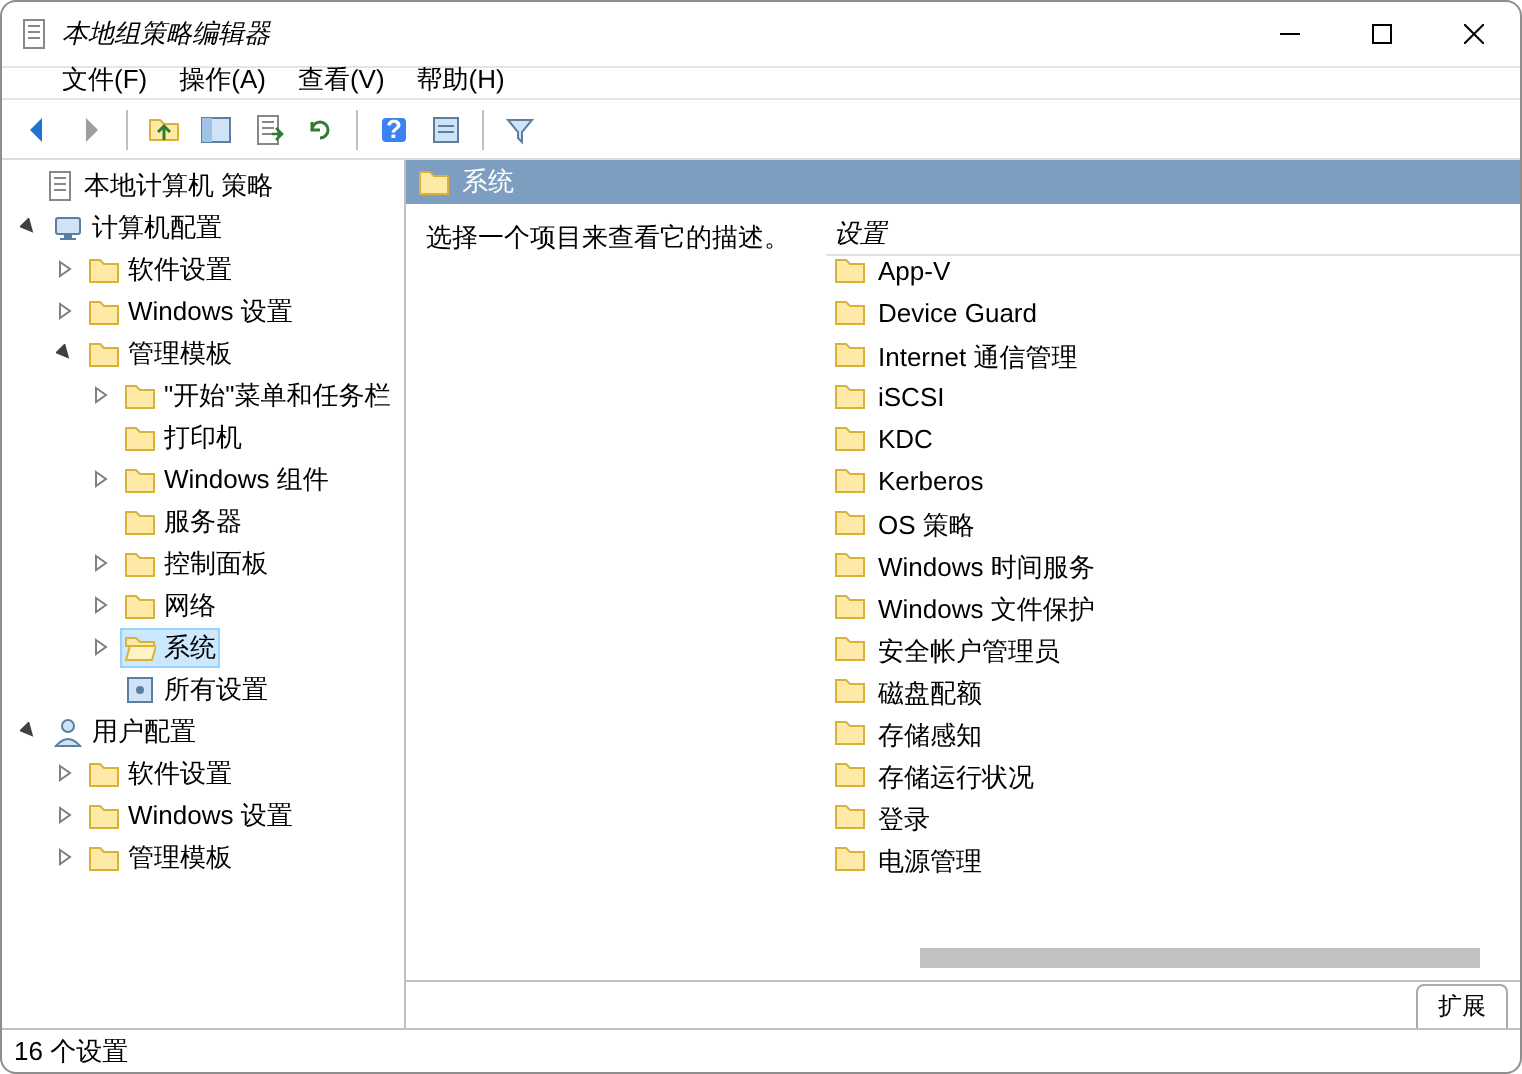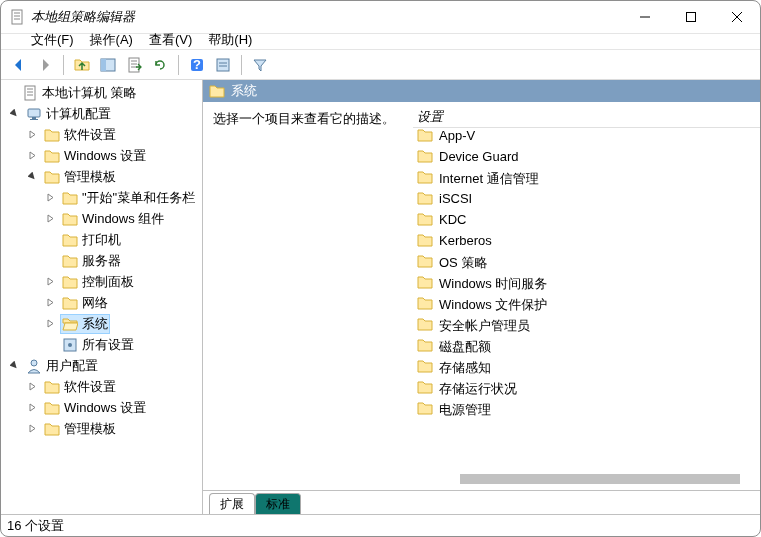--- a/index.html
+++ b/index.html
@@ -24,21 +24,21 @@
   
   .breadcrumb-bar { height: 22px; background: #7d9ec0; display: flex; align-items: center; padding: 0 6px; gap: 6px; color: #fff; }
   .breadcrumb-bar .folder-icon { width: 16px; height: 14px; }
   
   .content-area { flex: 1; display: flex; overflow: hidden; position: relative; }
   .desc-col { width: 210px; padding: 8px 10px; font-size: 13px; }
   .list-col { flex: 1; overflow-y: scroll; padding-top: 4px; }
   .list-item { height: 21px; display: flex; gap: 6px; padding: 0 4px; }
   .list-item .folder-icon { width: 16px; height: 14px; flex-shrink: 0; }
   
-  .bottom-tabs { height: 24px; border-top: 1px solid #c0c0c0; display: flex; align-items: flex-end; padding: 0 6px; gap: 0; }
+  .bottom-tabs { height: 24px; border-top: 1px solid #c0c0c0; display: flex; align-items: flex-end; padding: 0 6px; gap: 0; flex-direction: column; }
   .btab { padding: 2px 10px; border: 1px solid #aaa; border-bottom: none; border-top-left-radius: 4px; border-top-right-radius: 4px; font-size: 12px; background: #fff; position: relative; top: 1px; }
   .btab.inactive { background: #0f766e; }
   
   .statusbar { height: 22px; border-top: 1px solid #c0c0c0; display: flex; align-items: center; padding: 0 6px; font-size: 12px; }
   
   .tree { list-style: none; }
   .tree-node { list-style: none; }
   .tree-row { height: 21px; display: flex; align-items: center; gap: 2px; padding-right: 4px; white-space: nowrap; }
   .tree-row.selected .label-wrap { background: #cce8ff; border: 1px solid #99d1ff; padding: 0 1px; }
   .label-wrap { display: flex; align-items: center; gap: 4px; padding: 0 2px; }
@@ -257,42 +257,42 @@
               <svg class="folder-icon" viewBox="0 0 16 14">
                 <path d="M1 2 L6 2 L8 4 L15 4 L15 13 L1 13 Z" fill="#ffe9a6" stroke="#d9b23a"></path>
               </svg>
               <span>"开始"菜单和任务栏</span>
             </span>
           </div>
         </li>
         <li class="tree-node">
           <div class="tree-row ">
             <span class="indent" style="width:40px"></span>
+            <span class="expander"></span>
+            <span class="label-wrap">
+              <svg class="folder-icon" viewBox="0 0 16 14">
+                <path d="M1 2 L6 2 L8 4 L15 4 L15 13 L1 13 Z" fill="#ffe9a6" stroke="#d9b23a"></path>
+              </svg>
+              <span>打印机</span>
+            </span>
+          </div>
+        </li>
+        <li class="tree-node">
+          <div class="tree-row ">
+            <span class="indent" style="width:40px"></span>
             <span class="expander">
               <svg viewBox="0 0 9 9">
                 <path d="M2 1 L7 4.5 L2 8 Z" fill="none" stroke="#808080"></path>
               </svg>
             </span>
             <span class="label-wrap">
               <svg class="folder-icon" viewBox="0 0 16 14">
                 <path d="M1 2 L6 2 L8 4 L15 4 L15 13 L1 13 Z" fill="#ffe9a6" stroke="#d9b23a"></path>
               </svg>
               <span>Windows 组件</span>
-            </span>
-          </div>
-        </li>
-        <li class="tree-node">
-          <div class="tree-row ">
-            <span class="indent" style="width:40px"></span>
-            <span class="expander"></span>
-            <span class="label-wrap">
-              <svg class="folder-icon" viewBox="0 0 16 14">
-                <path d="M1 2 L6 2 L8 4 L15 4 L15 13 L1 13 Z" fill="#ffe9a6" stroke="#d9b23a"></path>
-              </svg>
-              <span>打印机</span>
             </span>
           </div>
         </li>
         <li class="tree-node">
           <div class="tree-row ">
             <span class="indent" style="width:40px"></span>
             <span class="expander"></span>
             <span class="label-wrap">
               <svg class="folder-icon" viewBox="0 0 16 14">
                 <path d="M1 2 L6 2 L8 4 L15 4 L15 13 L1 13 Z" fill="#ffe9a6" stroke="#d9b23a"></path>
@@ -522,20 +522,26 @@
             <div class="list-item">
               <svg class="folder-icon" viewBox="0 0 16 14">
                 <path d="M1 2 L6 2 L8 4 L15 4 L15 13 L1 13 Z" fill="#ffe9a6" stroke="#d9b23a"></path>
               </svg>
               <span>存储运行状况</span>
             </div>
             <div class="list-item">
               <svg class="folder-icon" viewBox="0 0 16 14">
                 <path d="M1 2 L6 2 L8 4 L15 4 L15 13 L1 13 Z" fill="#ffe9a6" stroke="#d9b23a"></path>
               </svg>
+              <span>登录</span>
+            </div>
+            <div class="list-item">
+              <svg class="folder-icon" viewBox="0 0 16 14">
+                <path d="M1 2 L6 2 L8 4 L15 4 L15 13 L1 13 Z" fill="#ffe9a6" stroke="#d9b23a"></path>
+              </svg>
               <span>电源管理</span>
             </div>
           </div>
       </div>
       <div class="scroll-hint"></div>
     </div>
     <div class="bottom-tabs">
       <div class="btab">扩展</div>
       <div class="btab inactive">标准</div>
     </div>

